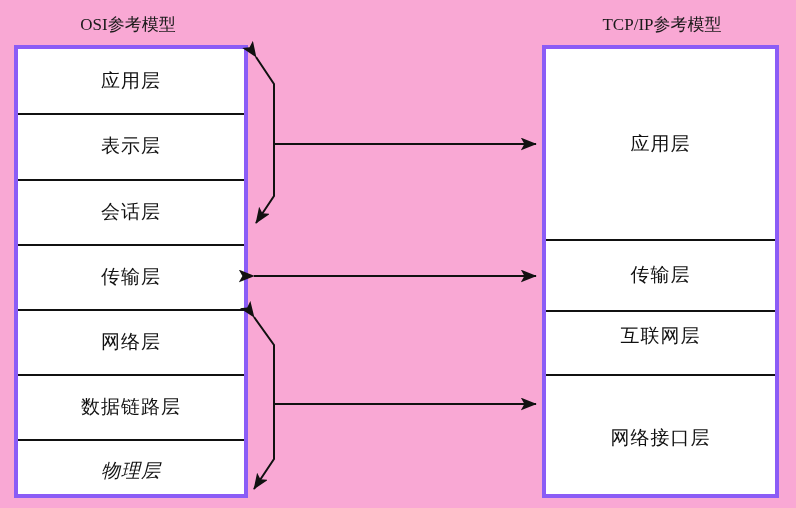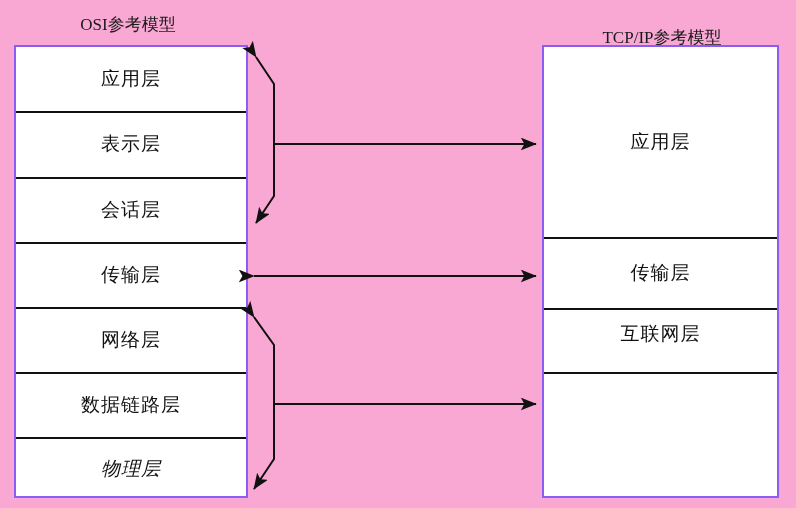--- a/index.html
+++ b/index.html
@@ -20,26 +20,26 @@
   }
   .title {
     position: absolute;
     font-size: 17px;
     line-height: 1;
     white-space: nowrap;
     text-align: center;
     color: #1a1a1a;
   }
   #osi-title { left: 0px; top: 16px; width: 256px; }
-  #tcp-title { left: 534px; top: 29px; width: 256px; }
+  #tcp-title { left: 534px; top: 16px; width: 256px; }
 
   .stack {
     position: absolute;
     box-sizing: border-box;
-    border: 2px solid #8b5cf6;
+    border: 4px solid #8b5cf6;
     background: #ffffff;
   }
   #osi-stack  { left: 14px;  top: 45px; width: 234px; height: 453px; }
   #tcp-stack  { left: 542px; top: 45px; width: 237px; height: 453px; }
 
   .layer {
     position: absolute;
     left: 0;
     right: 0;
     display: flex;
@@ -92,20 +92,21 @@
     <div class="layer" style="top: 390px; height: 63px; font-style: italic;">物理层</div>
   </div>
 
   <div class="stack" id="tcp-stack">
     <div class="layer" style="top: 0px; height: 190px;">应用层</div>
     <div class="divider" style="top: 190px;"></div>
     <div class="layer" style="top: 190px; height: 71px;">传输层</div>
     <div class="divider" style="top: 261px;"></div>
     <div class="layer" style="top: 261px; height: 52px;">互联网层</div>
     <div class="divider" style="top: 325px;"></div>
+    <div class="layer" style="top: 325px; height: 128px;">网络接口层</div>
   </div>
 
   <svg id="overlay" viewBox="0 0 796 508">
     <defs>
       <marker id="ah" markerWidth="9" markerHeight="9" refX="7.6" refY="3.2" orient="auto" markerUnits="strokeWidth">
         <path d="M0,0 L8,3.2 L0,6.4 L1.8,3.2 z" fill="#111111"></path>
       </marker>
       <marker id="ah2" markerWidth="9" markerHeight="9" refX="7.6" refY="3.2" orient="auto" markerUnits="strokeWidth">
         <path d="M0,0 L8,3.2 L0,6.4 L1.8,3.2 z" fill="#111111"></path>
       </marker>

